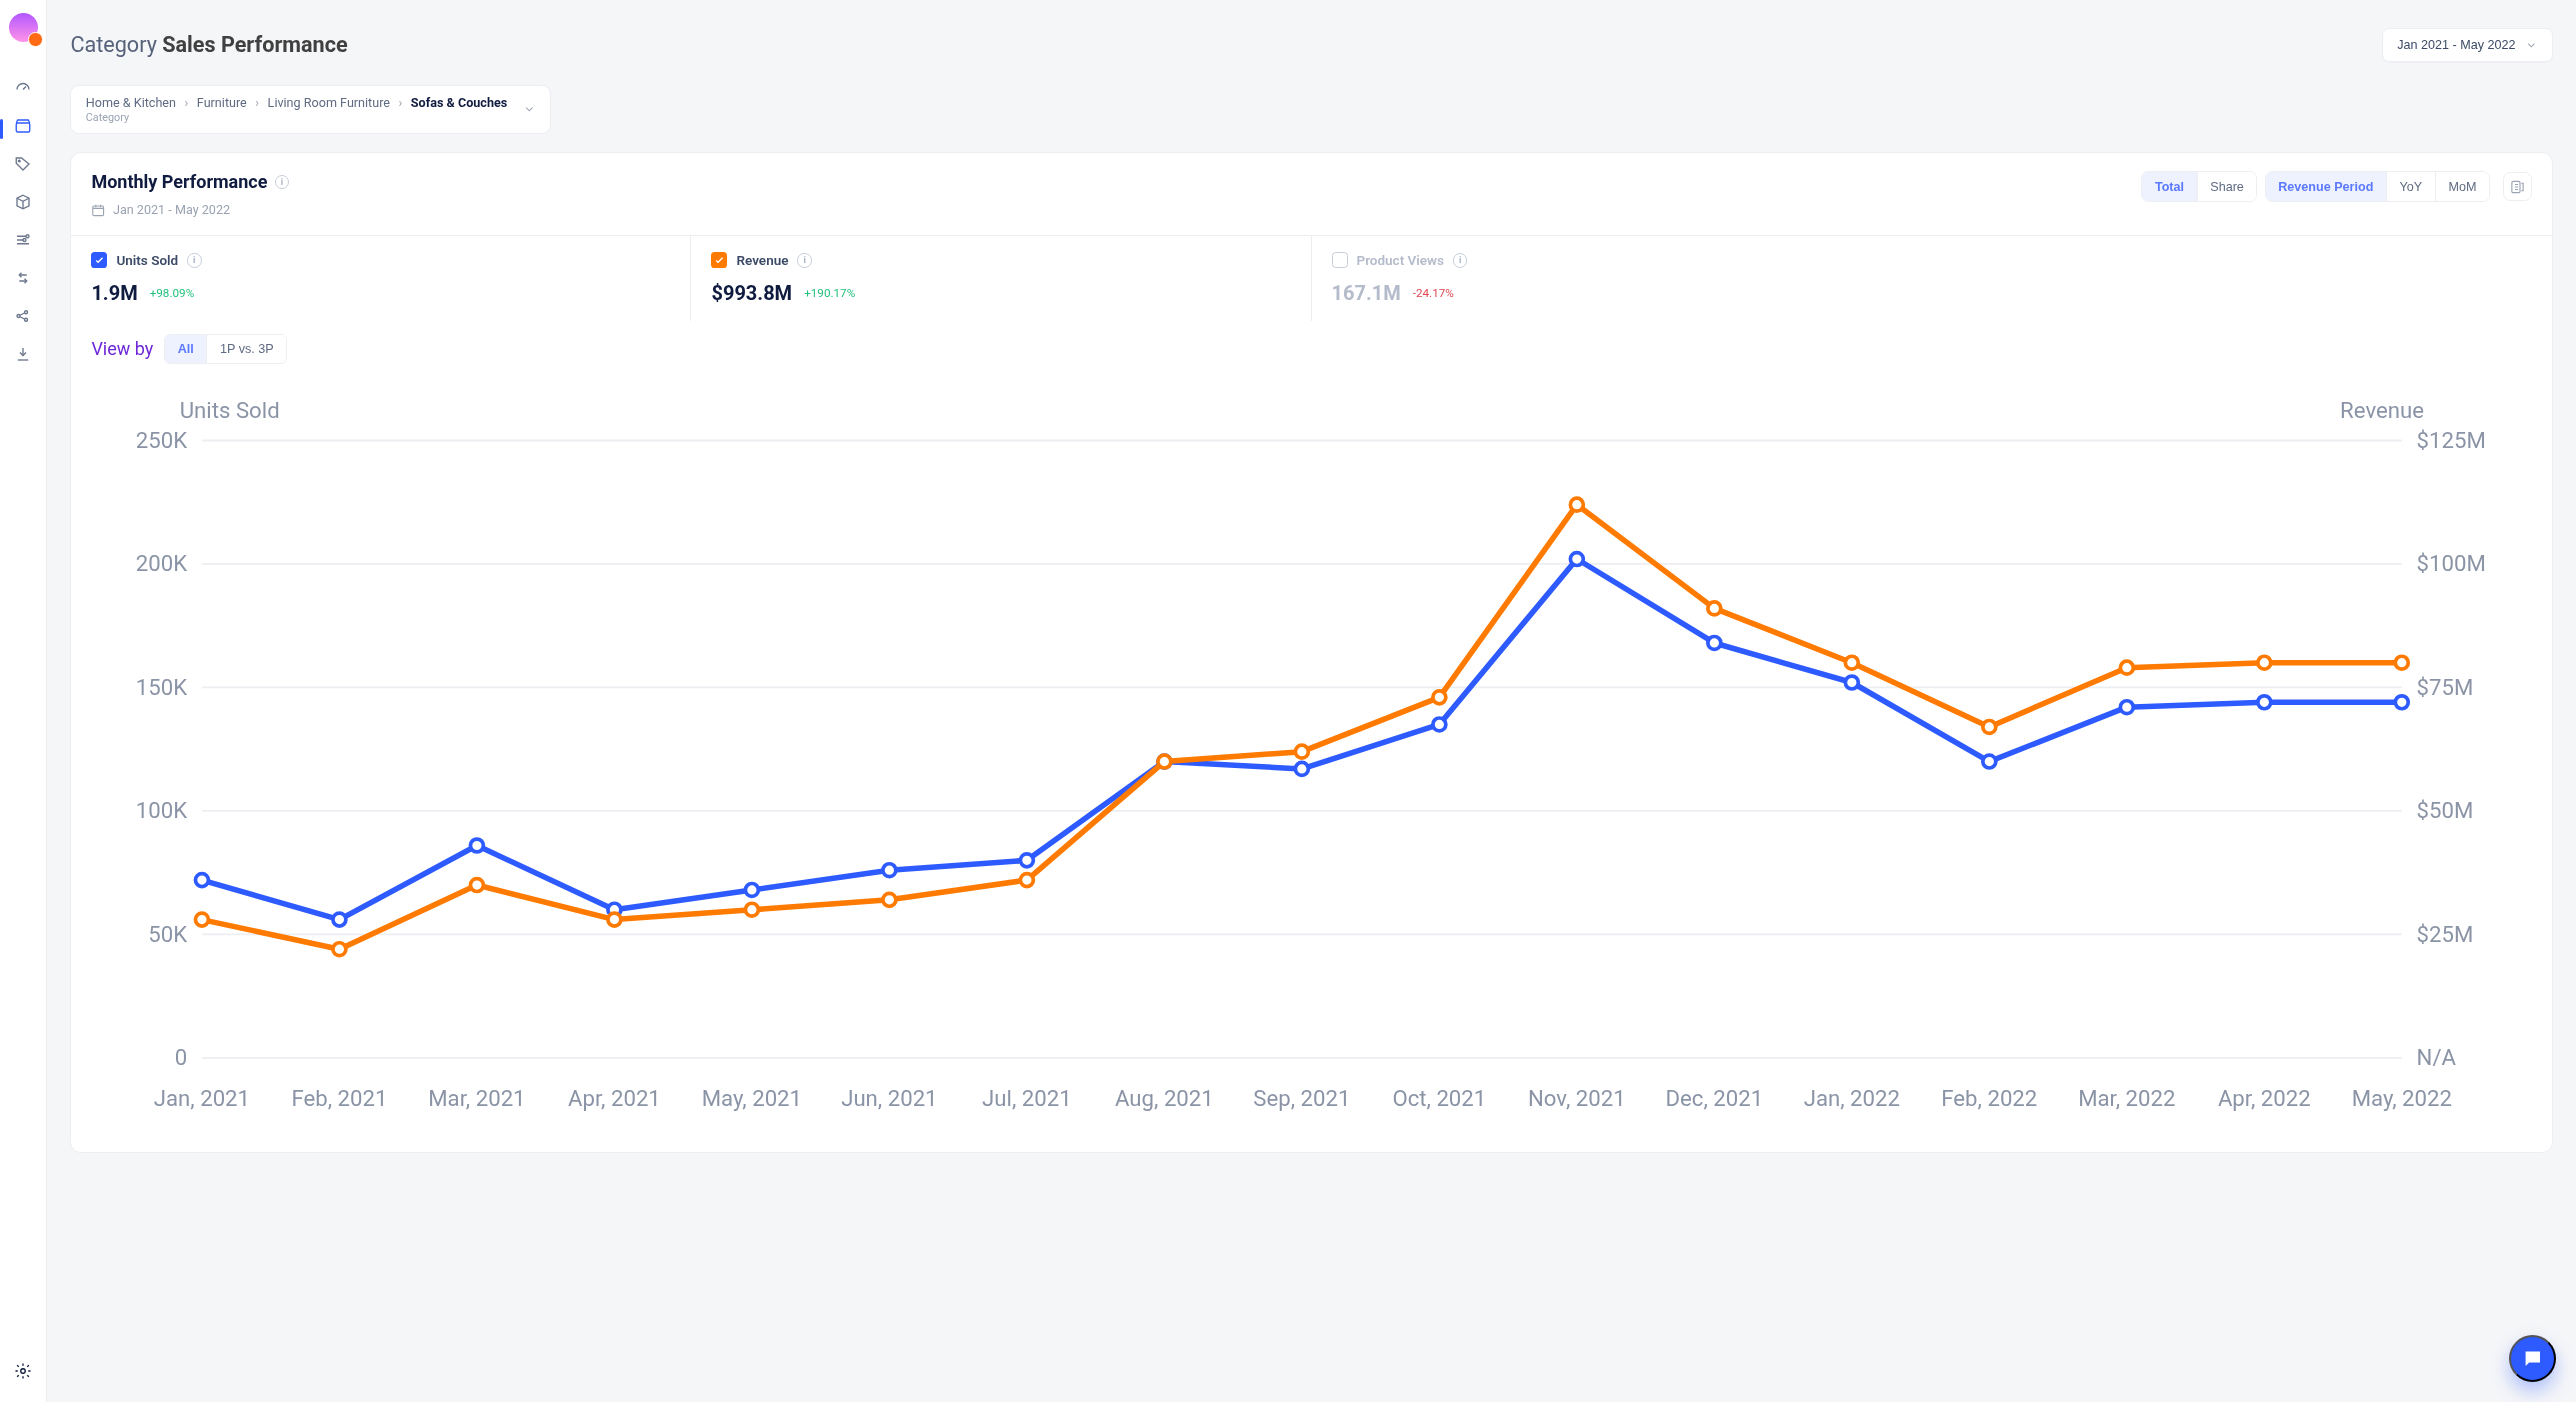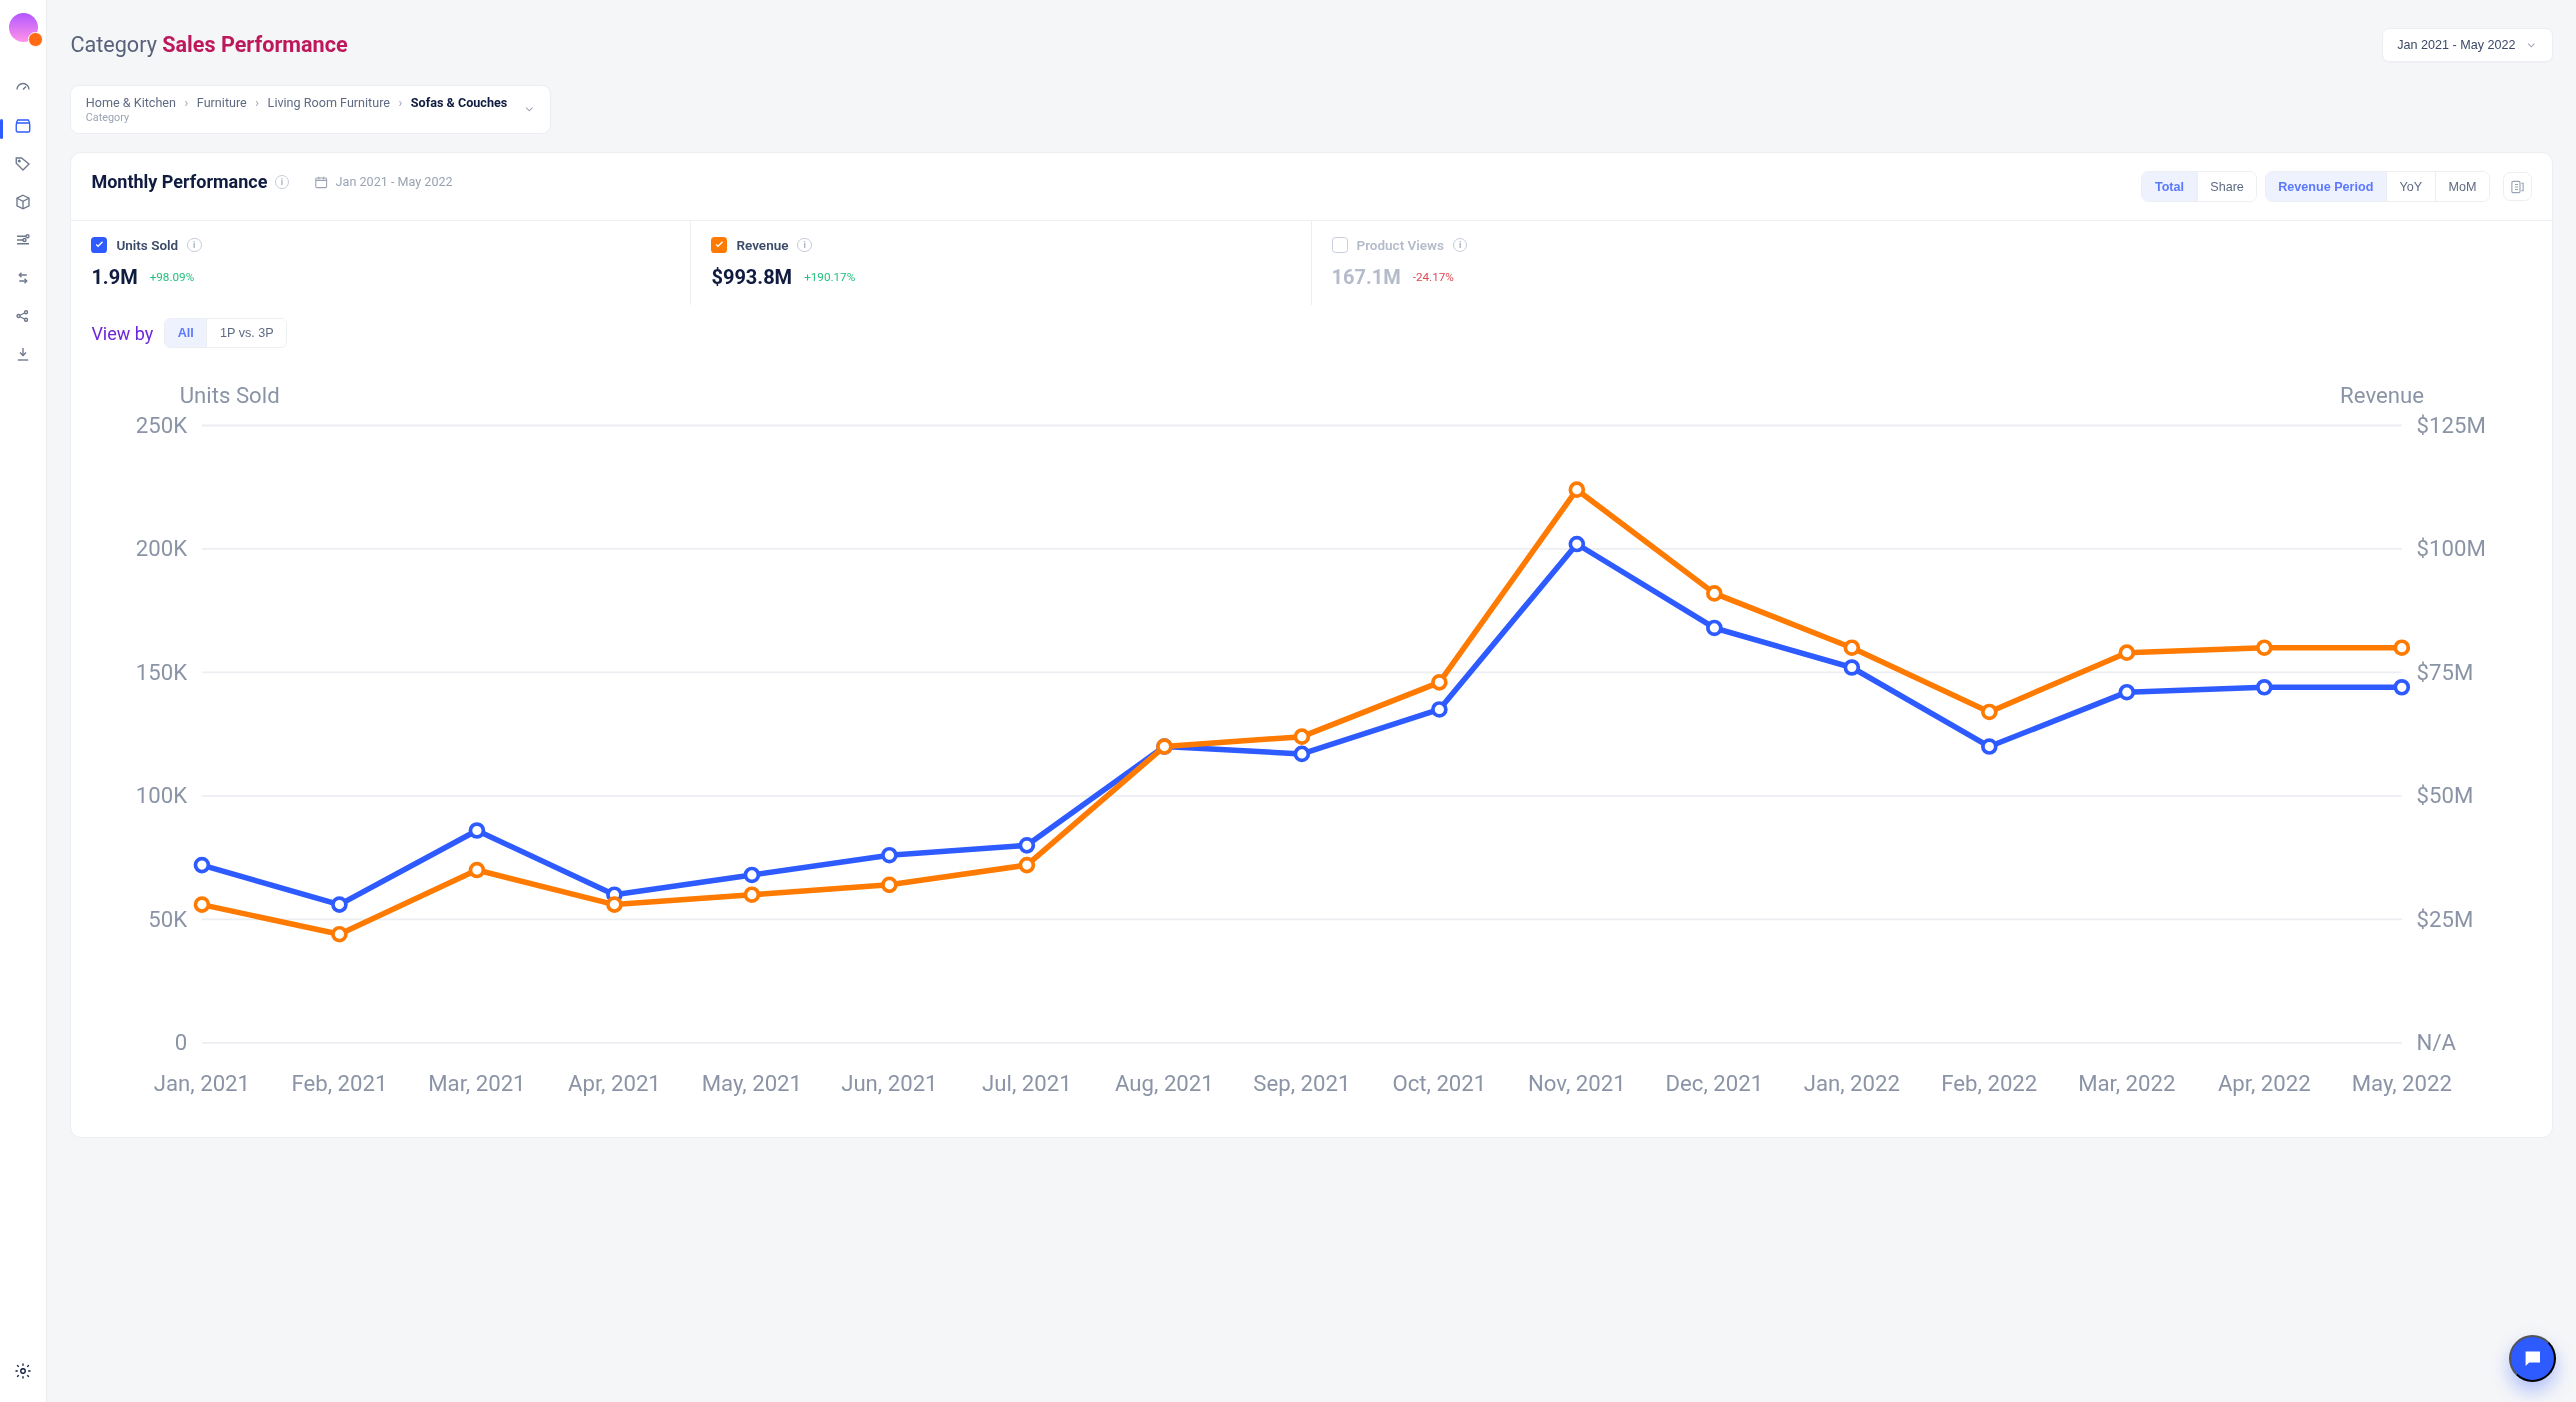--- a/index.html
+++ b/index.html
@@ -28,33 +28,33 @@
   .avatar::after{content:"";position:absolute;right:-5.4px;bottom:-5.4px;width:12.6px;height:12.6px;border-radius:50%;background:#ff6a13;border:1.8px solid #fff}
   .nav{display:flex;flex-direction:column;gap:20px;align-items:center;margin-top:16px}
   .nav .ico{width:18px;height:18px;display:inline-flex;align-items:center;justify-content:center;color:#6c778c}
   .nav .ico.active{color:var(--blue)}
   .settings{margin-top:auto;margin-bottom:18px}
   .sidebar .active-indicator{position:absolute;left:0;top:119px;width:2.7px;height:20px;background:var(--blue);border-radius:1.8px}
   
   .main{flex:1;min-width:0;padding:18px 23.4px}
   .header{display:flex;justify-content:space-between;align-items:center}
   .title{font-size:21.6px;font-weight:400;color:#56617a}
-  .title b{font-weight:700;color:#be185d}
+  .title b{font-weight:700;color:#404040}
   .date-picker{background:#fff;border:0.9px solid var(--border);border-radius:7.2px;padding:9px 14.4px;display:flex;align-items:center;gap:9px;color:#3b4a66;font-size:12.6px;box-shadow:0 0.9px 0 rgba(0,0,0,0.02)}
   .breadcrumb-card{margin-top:12.6px;background:#fff;border:0.9px solid var(--border);border-radius:9px;padding:9px 14.4px;display:inline-flex;align-items:center;gap:16px}
   .breadcrumb{display:flex;flex-direction:column}
   .bc-line{color:#5f6b83;font-size:12.6px}
   .bc-line .sep{color:#9aa3b2;margin:0 5.4px}
   .bc-line b{color:#0f1b3f}
   .bc-sub{color:#9aa3b2;font-size:10.8px;margin-top:1.8px}
   .caret-down{width:12.6px;height:12.6px;display:inline-block}
   
   .panel{background:#fff;border:0.9px solid var(--border);border-radius:10.8px;margin-top:18px}
   .panel-header{display:flex;justify-content:space-between;align-items:flex-start;padding:18px 20px;border-bottom:0.9px solid var(--border)}
-  .ph-left{display:flex;flex-direction:row;gap:25px}
+  .ph-left{display:flex;flex-direction:column;gap:10px}
   .ph-title{font-size:18px;font-weight:700;display:flex;align-items:center;gap:7.2px}
   .ph-sub{display:flex;align-items:center;gap:7.2px;color:#9aa3b2;font-size:12.6px}
   .ico-info{width:14.4px;height:14.4px;border:1.3px solid #c7cddb;border-radius:50%;position:relative}
   .ico-info::after{content:"i";position:absolute;left:50%;top:50%;transform:translate(-50%,-52%);font-size:9px;color:#a7b0c2;font-weight:700}
   .segmented{display:flex;gap:7.2px;align-items:center}
   .seg-group{display:flex;border:0.9px solid var(--border);border-radius:7.2px;overflow:hidden}
   .seg-btn{padding:7.2px 12.6px;font-size:12.6px;background:#fff;color:#5f6b83;border:none;border-right:0.9px solid var(--border);cursor:pointer}
   .seg-btn:last-child{border-right:none}
   .seg-btn.active{background:var(--tab-ghost);color:var(--tab-active);font-weight:600}
   .export{width:29px;height:29px;display:flex;align-items:center;justify-content:center;border:0.9px solid var(--border);border-radius:7.2px;background:#fff;cursor:pointer;margin-left:5.4px}

